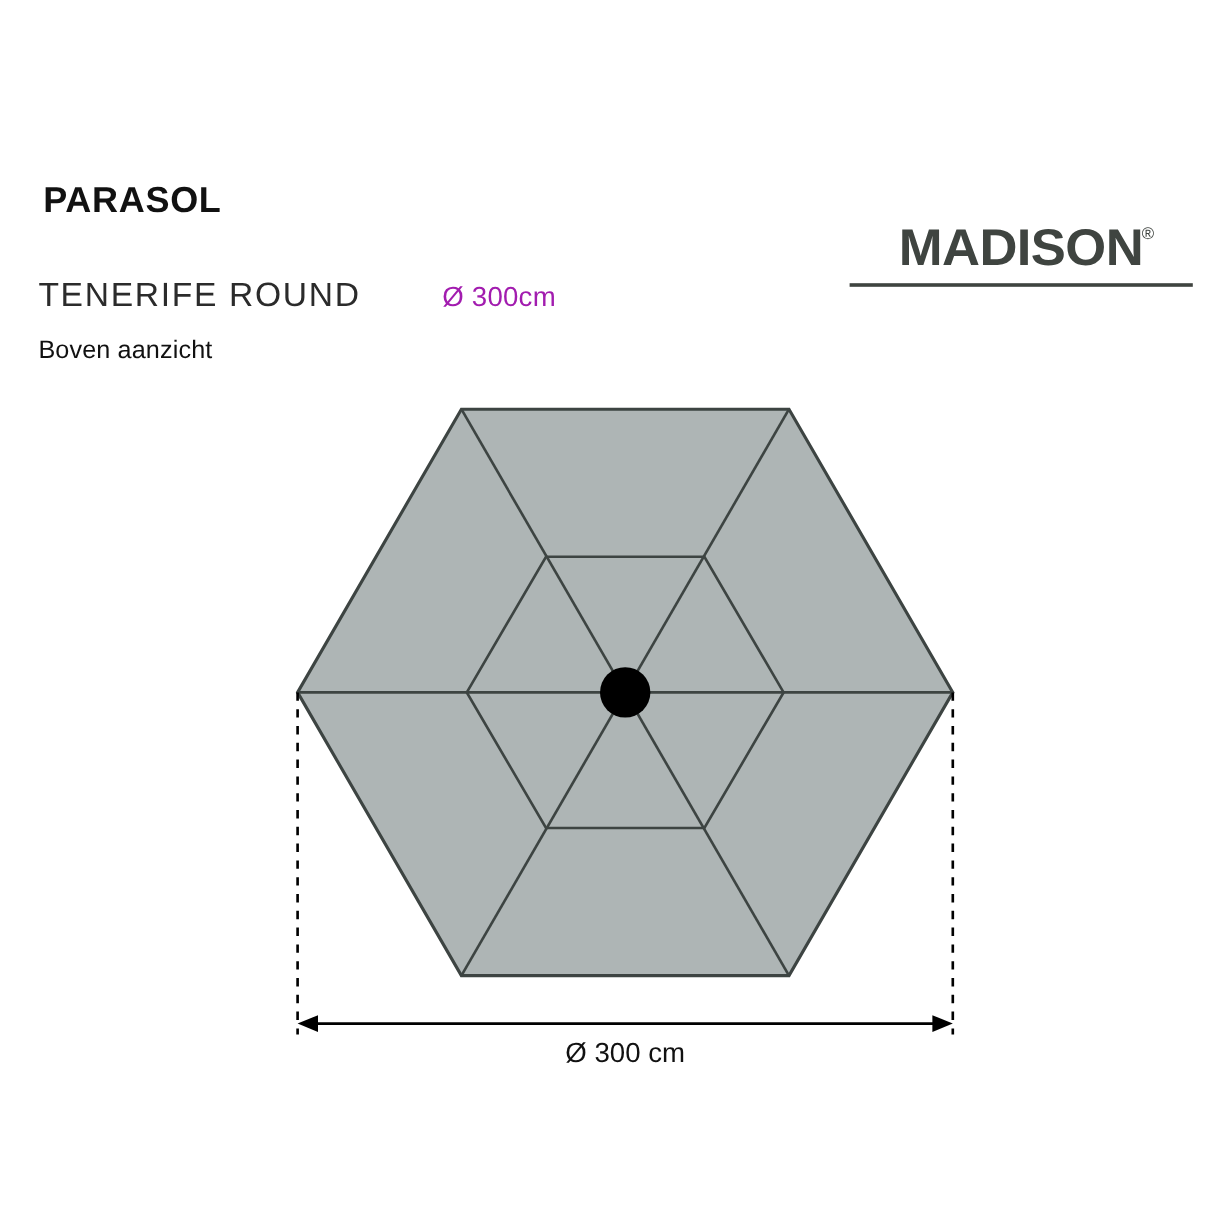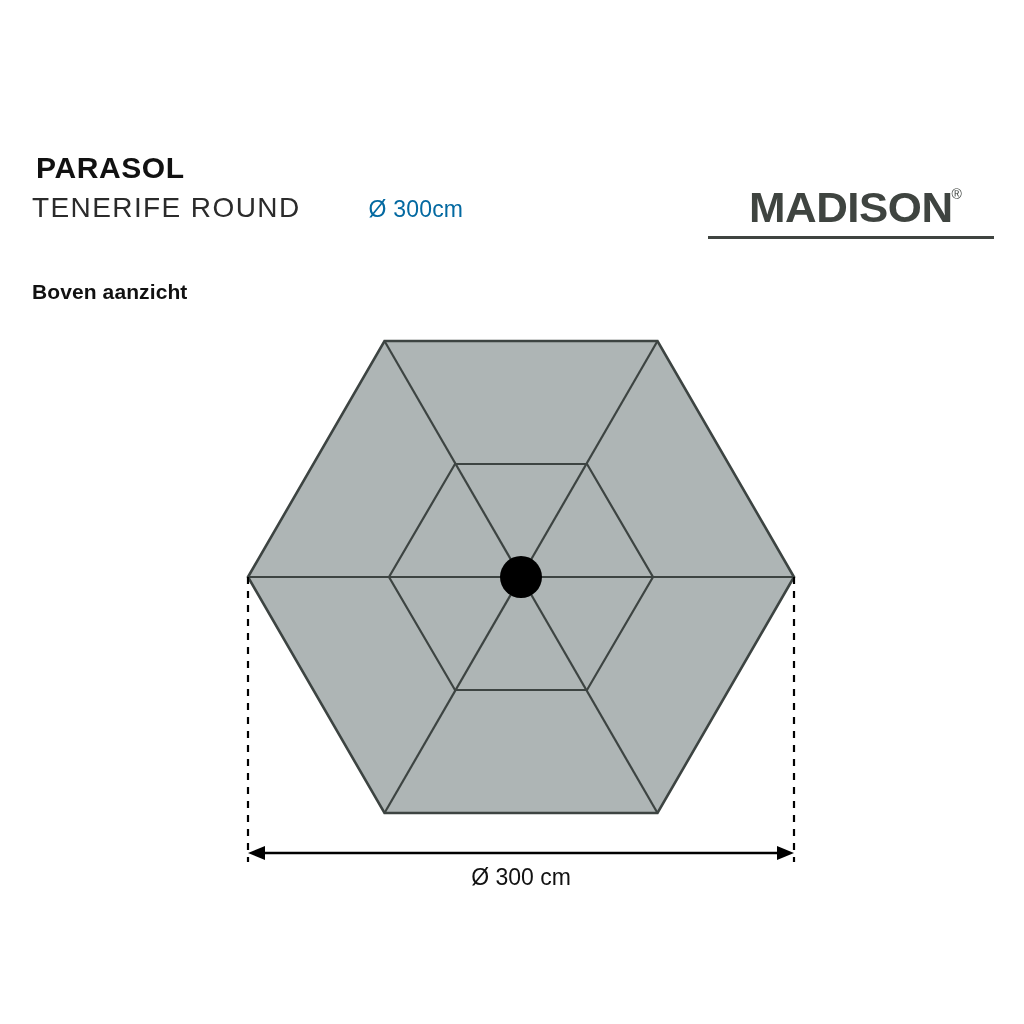--- a/index.html
+++ b/index.html
@@ -35,36 +35,37 @@
     display: flex;
     align-items: baseline;
     margin-top: 8px;
   }
   #product-subtitle {
     font-size: 28px;
     font-weight: 300;
     letter-spacing: 1.4px;
     color: #2b2b2b;
     white-space: nowrap;
+    margin-top: 38px;
   }
   #header-diameter {
     font-size: 23px;
     font-weight: 400;
     letter-spacing: 0.2px;
-    color: #0369a1;
+    color: #a21caf;
     margin-left: 68px;
     white-space: nowrap;
   }
 
   #view-label {
     position: absolute;
     left: 32px;
     top: 280px;
     font-size: 21px;
-    font-weight: bold;
+    font-weight: normal;
     letter-spacing: 0.1px;
     color: #111111;
   }
 
   
   #brand-logo {
     position: absolute;
     right: 28px;
     top: 146px;
     width: 290px;

